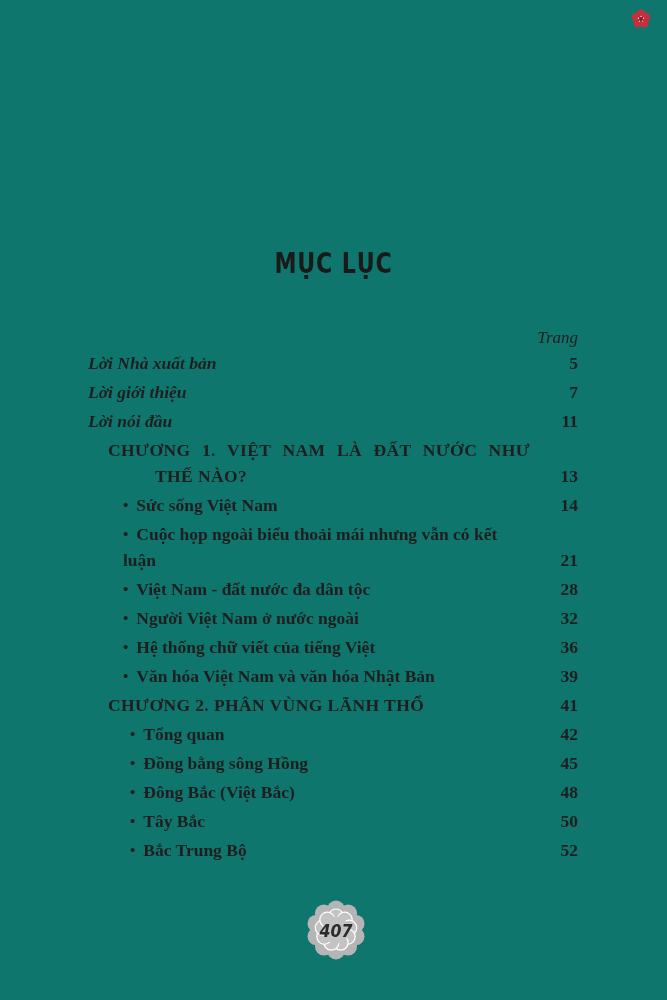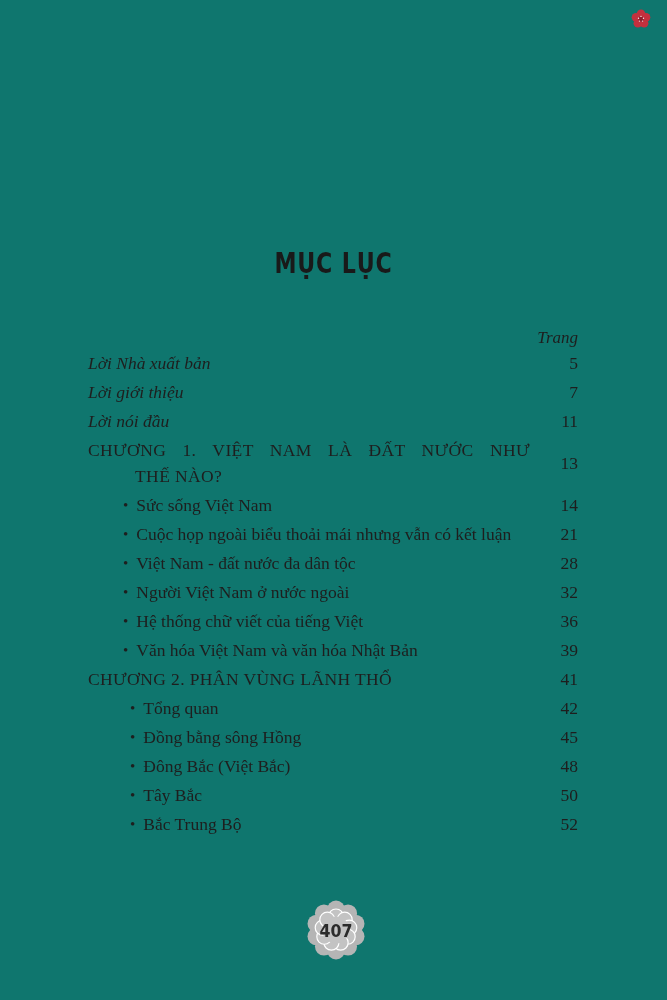--- a/index.html
+++ b/index.html
@@ -52,39 +52,41 @@
   }
   .trang-header {
     text-align: right;
     font-style: italic;
     font-size: 17px;
     line-height: 24px;
     color: #1e1e1e;
   }
   .toc-row {
     display: flex;
-    align-items: center;
+    align-items: flex-end;
     font-size: 17.5px;
     line-height: 26px;
     margin-bottom: 3px;
+    font-weight: bold;
   }
   .toc-row .label {
     flex: 1;
     margin-right: 8px;
   }
   .toc-row .pagenum {
     width: 40px;
     text-align: right;
     flex: none;
   }
   .toc-row.front-matter .label {
     font-style: italic;
   }
   .toc-row.chapter .label {
     letter-spacing: 0.4px;
+    margin-left: 20px;
   }
   .toc-row.chapter .line1.justified {
     display: block;
     text-align: justify;
     text-align-last: justify;
   }
   .toc-row.chapter .line2 {
     display: block;
     padding-left: 47px;
   }
@@ -97,20 +99,21 @@
     vertical-align: 1px;
   }
 
   
   .footer-medallion {
     position: absolute;
     top: 898px;
     left: 304px;
     width: 64px;
     height: 64px;
+    font-style: italic;
   }
 </style>
 </head>
 <body>
 
 <div id="book-page">
 
   <div class="corner-blossom">
     <svg viewBox="-11 -11 22 22" width="22" height="22" aria-hidden="true">
       <g>

